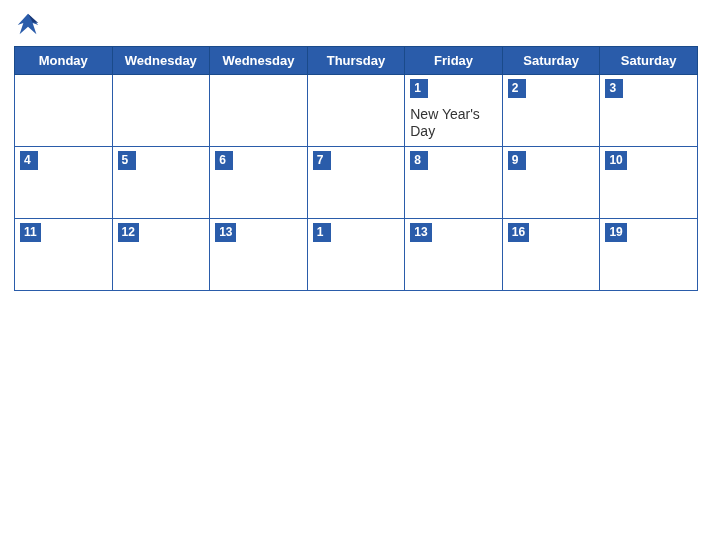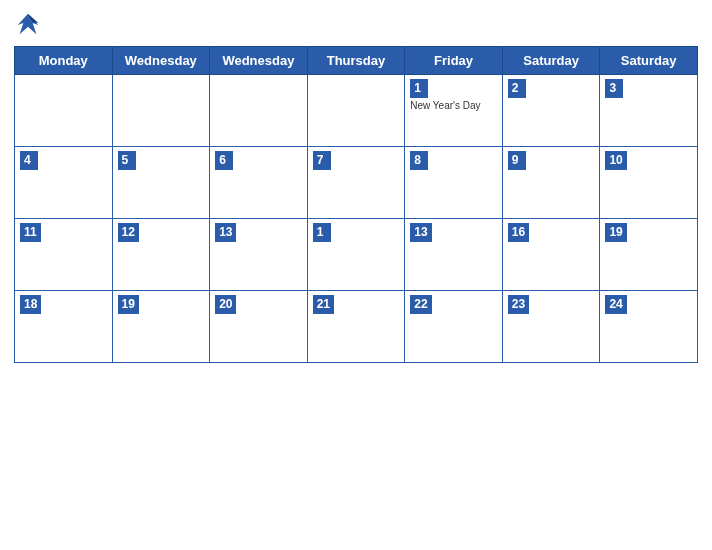--- a/index.html
+++ b/index.html
@@ -89,23 +89,23 @@
       display: inline-block;
       padding: 1px 4px;
       font-weight: bold;
       line-height: 1.4;
       min-width: 18px;
     }
     .day-empty {
       background: #f0f4fa;
     }
     .holiday-label {
-      font-size: 10px;
+      font-size: 14px;
       color: #333;
-      margin-top: 2px;
+      margin-top: 8px;
       line-height: 1.2;
       display: block;
     }
   </style>
 </head>
 <body>
 
 <div class="page">
   <div class="header">
 
@@ -158,24 +158,15 @@
         </tr>
         <tr>
           <td><span class="day-num">11</span></td>
           <td><span class="day-num">12</span></td>
           <td><span class="day-num">13</span></td>
           <td><span class="day-num">1</span></td>
           <td><span class="day-num">13</span></td>
           <td><span class="day-num">16</span></td>
           <td><span class="day-num">19</span></td>
         </tr>
-        <tr>
-          <td><span class="day-num">18</span></td>
-          <td><span class="day-num">19</span></td>
-          <td><span class="day-num">20</span></td>
-          <td><span class="day-num">21</span></td>
-          <td><span class="day-num">22</span></td>
-          <td><span class="day-num">23</span></td>
-          <td><span class="day-num">24</span></td>
-        </tr>
       </tbody>
   </table>
 </div>
 
 </body></html>

